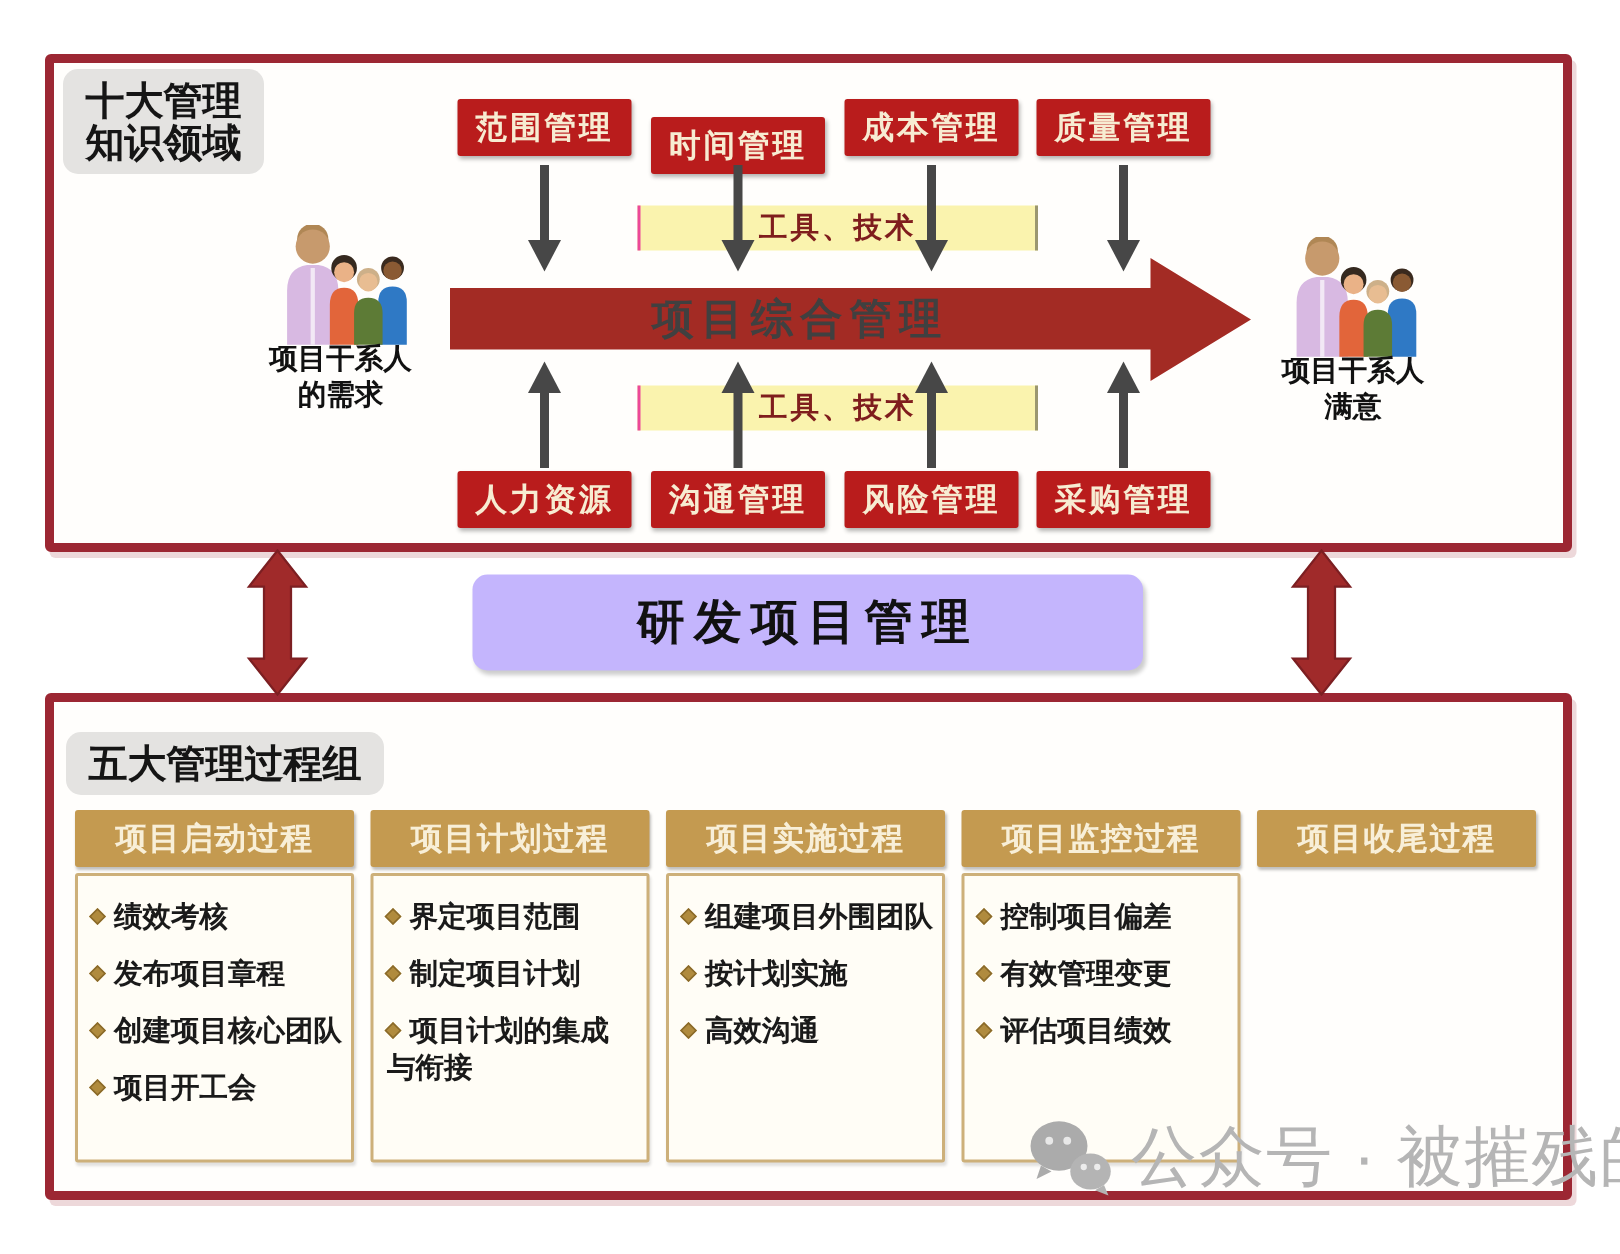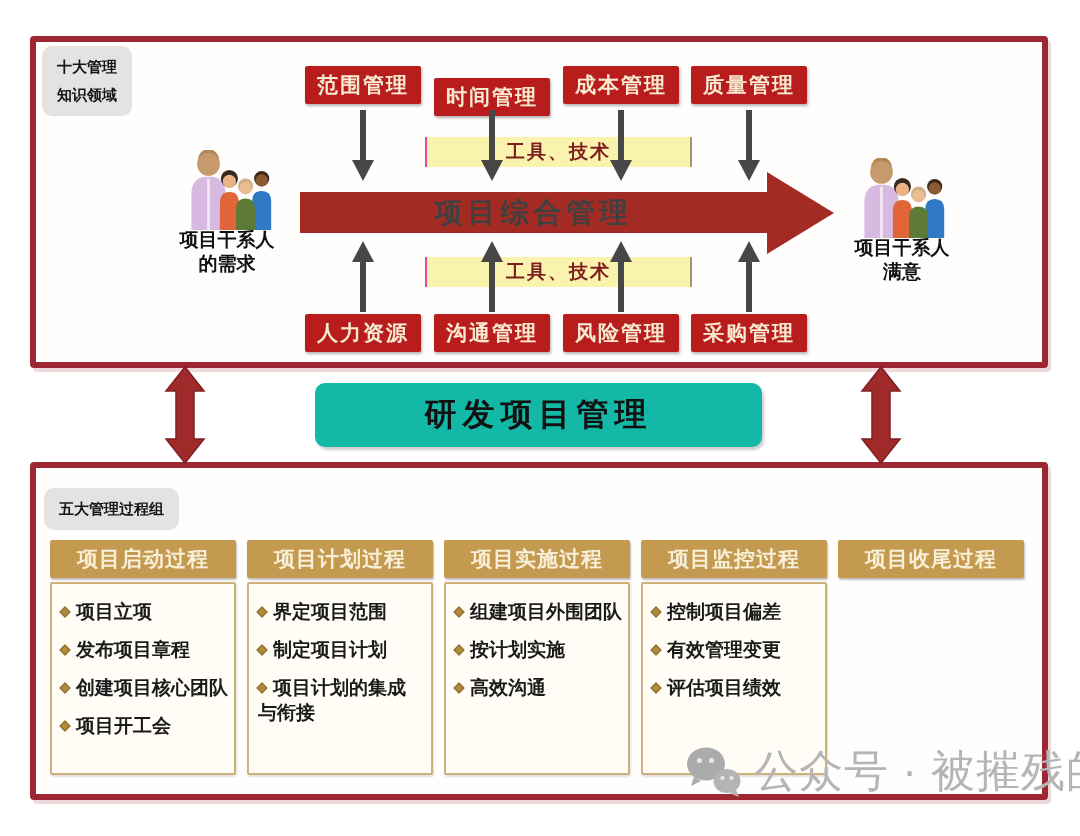--- a/index.html
+++ b/index.html
@@ -4,21 +4,21 @@
 <style>
   html,body{margin:0;padding:0;background:#ffffff;}
   .page{position:relative;width:1080px;height:836px;background:#ffffff;overflow:hidden;
         font-family:"Liberation Sans","DejaVu Sans",sans-serif;}
   .frame{position:absolute;background:#fffefc;border:6px solid #9c2733;border-radius:4px;
          box-shadow:3px 4px 0 rgba(156,39,51,.18);}
   .top-frame{left:30px;top:36px;width:1006px;height:320px;}
   .bottom-frame{left:30px;top:462px;width:1006px;height:326px;}
 
   .gray-label{position:absolute;background:#e4e3e1;border-radius:10px;color:#151515;
-              font-weight:bold;font-size:15px;line-height:28px;padding:7px 15px;
+              font-weight:bold;font-size:26px;line-height:28px;padding:7px 15px;
               white-space:pre-line;z-index:3;}
   #label-ten{left:42px;top:46px;}
   #label-five{left:44px;top:472px;margin-top:16px;}
 
   .kbox{position:absolute;width:116px;height:38px;background:#b91c1c;color:#f7ecd2;
         font-weight:bold;font-size:21px;letter-spacing:2px;display:flex;align-items:center;
         justify-content:center;border-radius:2px;box-shadow:1px 2px 3px rgba(0,0,0,.3);z-index:2;}
 
   .ybar{position:absolute;left:425px;width:263px;height:30px;background:#faf3ae;
         border-left:2px solid #ec4899;border-right:2px solid #9b9770;display:flex;
@@ -33,21 +33,21 @@
         align-items:center;justify-content:center;color:#404040;font-weight:bold;font-size:28px;
         letter-spacing:5px;z-index:2;}
 
   .people{position:absolute;z-index:2;}
   .stake-label{position:absolute;width:150px;text-align:center;font-weight:bold;font-size:19px;
         line-height:24px;color:#111;white-space:pre-line;z-index:2;}
   #stake-left-label{left:152px;top:228px;}
   #stake-right-label{left:827px;top:236px;}
 
   .dbl-arrow{position:absolute;z-index:2;}
-  .mid-box{position:absolute;left:315px;top:383px;width:447px;height:64px;background:#14b8a6;
+  .mid-box{position:absolute;left:315px;top:383px;width:447px;height:64px;background:#c4b5fd;
         border-radius:10px;display:flex;align-items:center;justify-content:center;font-size:32px;
         font-weight:bold;color:#111;letter-spacing:6px;box-shadow:2px 3px 3px rgba(0,0,0,.2);}
 
   .col{position:absolute;top:540px;width:186px;}
   .col-h{height:38px;background:#c49a50;color:#f8efd8;font-weight:bold;font-size:21px;
         letter-spacing:1px;display:flex;align-items:center;justify-content:center;
         border-radius:2px;box-shadow:1px 2px 2px rgba(0,0,0,.25);}
   .col-card{margin-top:4px;height:193px;background:#fffdf6;border:2px solid #cdb07a;
         border-radius:2px;padding:15px 6px 0 9px;box-sizing:border-box;
         box-shadow:1px 2px 2px rgba(0,0,0,.12);}
@@ -167,21 +167,21 @@
   </svg>
   <div class="mid-box">研发项目管理</div>
 
   <div class="frame bottom-frame"></div>
 
   <div class="gray-label" id="label-five">五大管理过程组</div>
 
   <div class="col" style="left:50px">
     <div class="col-h">项目启动过程</div>
     <div class="col-card">
-      <div class="item"><span class="bullet"></span><span class="txt">项目立项</span></div>
+      <div class="item"><span class="bullet"></span><span class="txt">绩效考核</span></div>
       <div class="item"><span class="bullet"></span><span class="txt">发布项目章程</span></div>
       <div class="item"><span class="bullet"></span><span class="txt">创建项目核心团队</span></div>
       <div class="item"><span class="bullet"></span><span class="txt">项目开工会</span></div>
     </div>
   </div>
 
   <div class="col" style="left:247px">
     <div class="col-h">项目计划过程</div>
     <div class="col-card">
       <div class="item"><span class="bullet"></span><span class="txt">界定项目范围</span></div>

